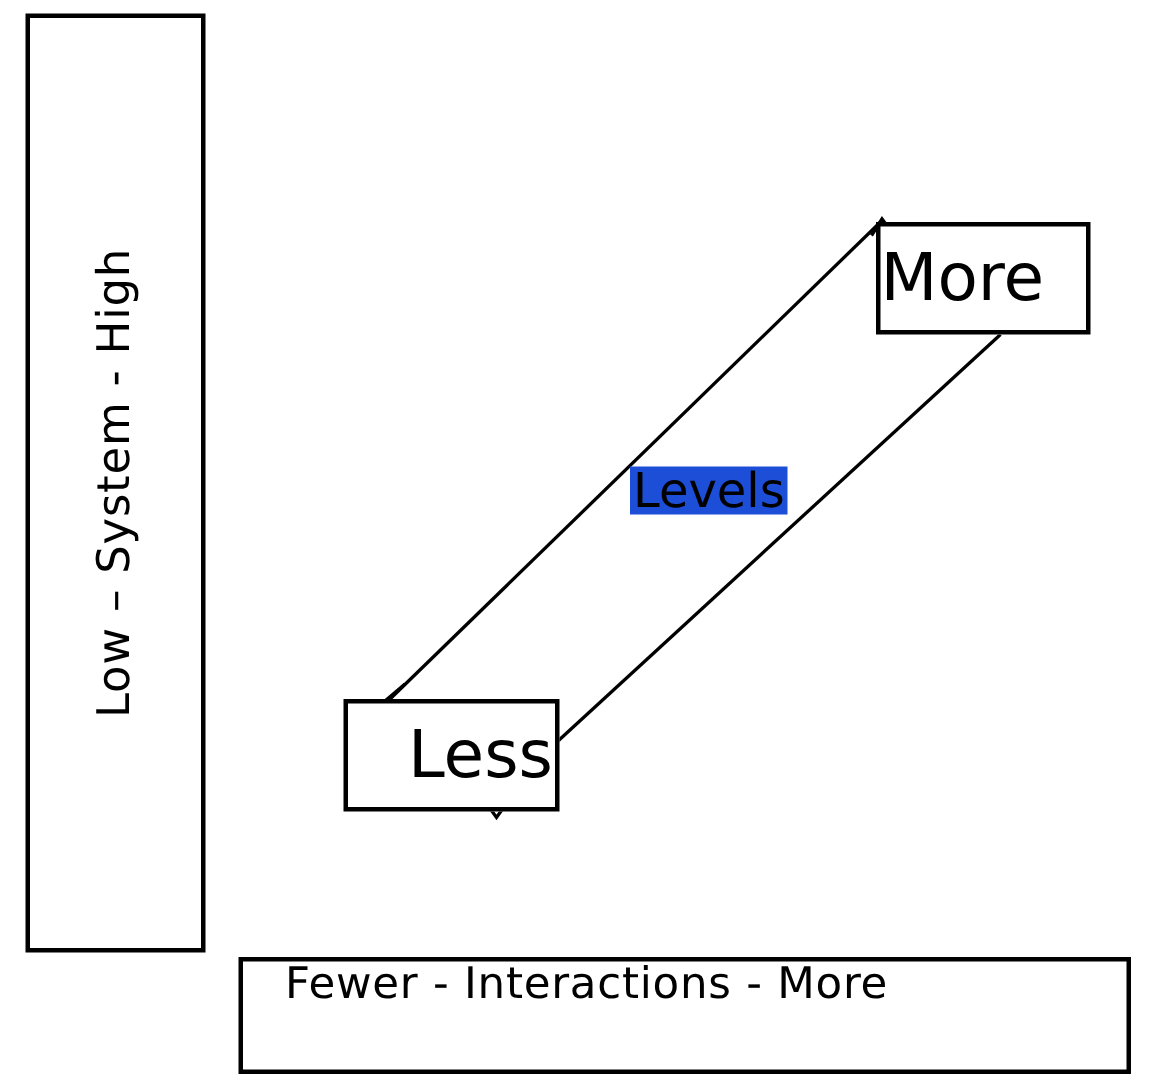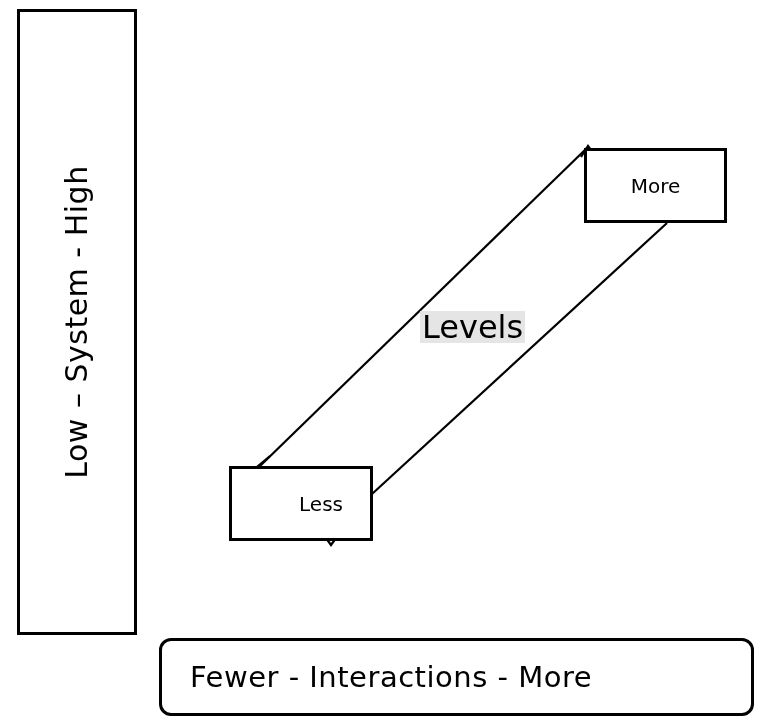--- a/index.html
+++ b/index.html
@@ -47,37 +47,35 @@
     letter-spacing: 0.5px;
   }
 
   
   #x-axis-box {
     left: 159px;
     top: 638px;
     width: 595px;
     height: 78px;
     display: flex;
-    align-items: center;
-    border-radius: 12px;
+    align-items: flex-start;
   }
   #x-axis-text {
     margin-left: 28px;
     white-space: nowrap;
     font-size: 29px;
     line-height: 1;
     letter-spacing: 0.5px;
   }
 
   
   .node {
     display: flex;
     align-items: center;
-    justify-content: center;
-    font-size: 20px;
+    font-size: 44px;
     line-height: 1;
     z-index: 3;
   }
   #node-less {
     left: 229px;
     top: 466px;
     width: 144px;
     height: 75px;
     padding-left: 40px;
   }
@@ -105,21 +103,21 @@
     fill: none;
   }
 
   
   #edge-label-levels {
     position: absolute;
     left: 420px;
     top: 311px;
     font-size: 32px;
     line-height: 1;
-    background: #e5e5e5;
+    background: #1d4ed8;
     padding: 0 2px;
     white-space: nowrap;
     z-index: 4;
   }
 </style>
 </head>
 <body>
 
 <div id="canvas">
 

